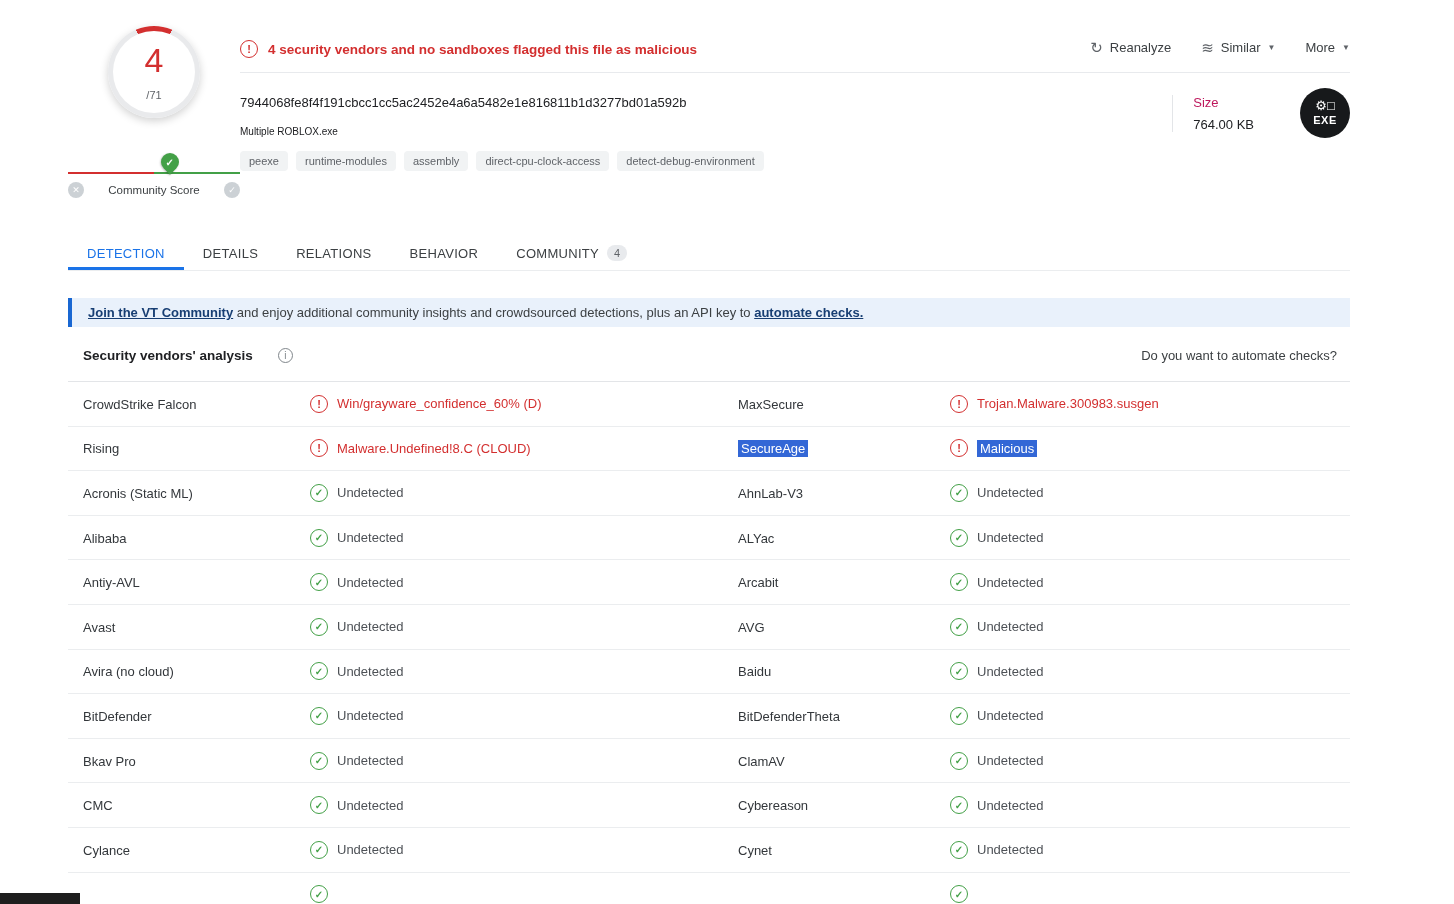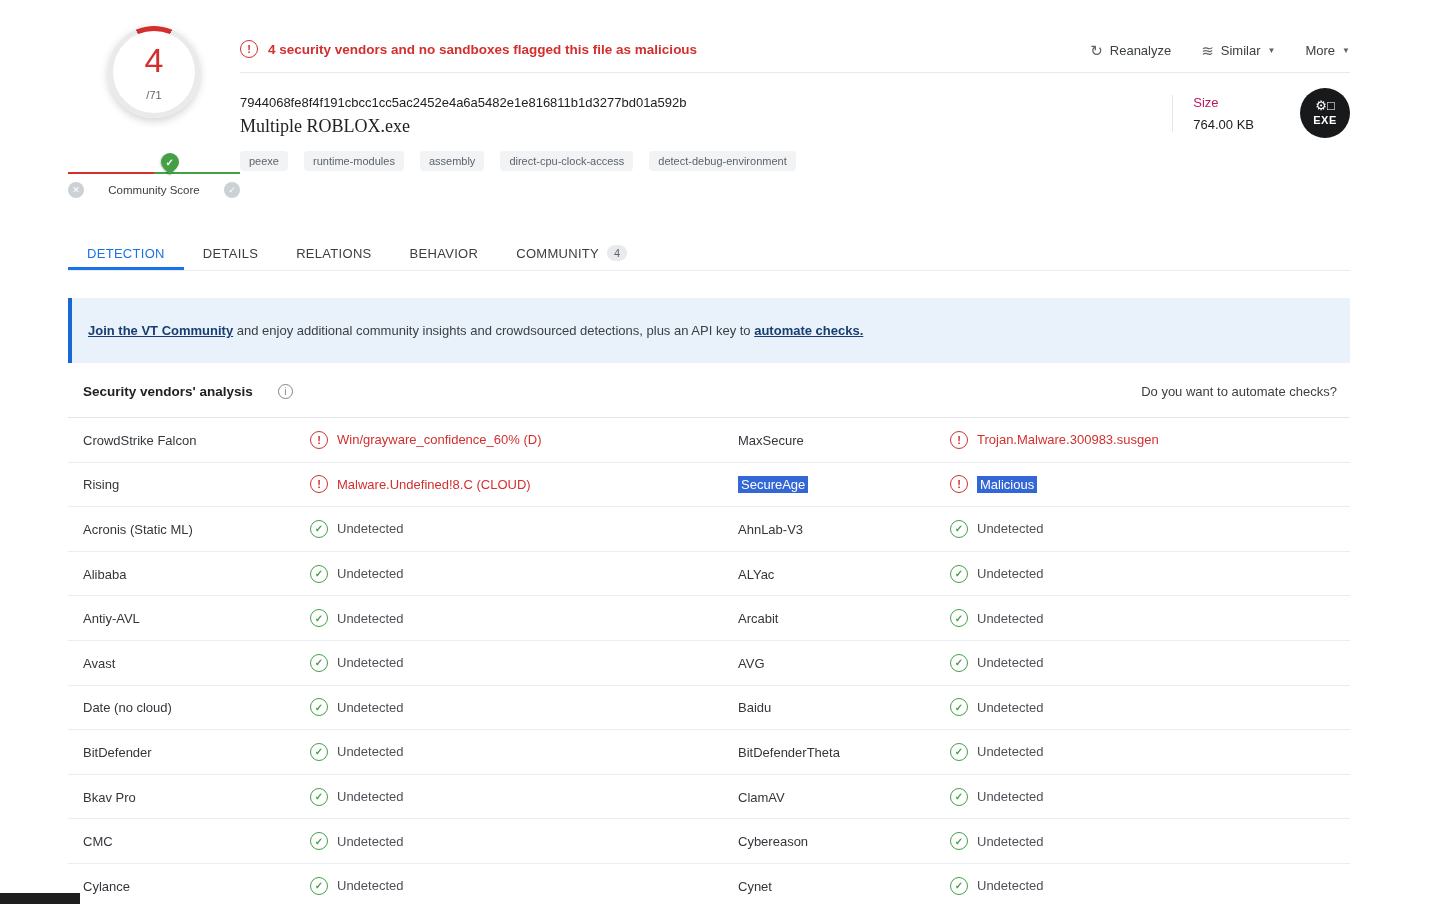--- a/index.html
+++ b/index.html
@@ -34,52 +34,52 @@
   .comm-pin{position:absolute;left:calc(50% + 7px);bottom:3px;width:18px;height:18px;
     background:var(--green);border-radius:50% 50% 0 50%;transform:rotate(45deg);
     display:flex;align-items:center;justify-content:center;box-shadow:0 1px 2px rgba(0,0,0,.25);}
   .comm-pin span{transform:rotate(-45deg);color:#fff;font-size:10px;font-weight:bold;}
   .comm-meta{display:flex;align-items:center;justify-content:space-between;margin-top:8px;}
   .mini-circle{width:16px;height:16px;border-radius:50%;background:#ccd1d5;color:#fff;
     font-size:9px;display:flex;align-items:center;justify-content:center;cursor:pointer;flex:none;}
   .comm-label{font-size:11.5px;color:#3c4043;}
 
   .main-header{flex:1;margin-right:104px;min-width:0;}
-  .alert-row{display:flex;align-items:flex-end;justify-content:space-between;
+  .alert-row{display:flex;align-items:flex-start;justify-content:space-between;
     padding:40px 0 14px;border-bottom:1px solid #e8eaed;}
   .alert{display:flex;align-items:center;gap:10px;color:var(--red);font-weight:bold;font-size:13.5px;}
   .actions{display:flex;align-items:center;gap:30px;font-size:13px;color:#3c4043;}
   .action{display:flex;align-items:center;gap:7px;cursor:pointer;white-space:nowrap;}
   .action-icon{font-size:15px;color:#5f6368;line-height:1;}
   .caret{font-size:8px;color:#5f6368;}
   .file-info{display:flex;justify-content:space-between;padding-top:22px;}
   .hash{font-size:13px;color:#202124;word-break:break-all;}
-  .fname{font-size:18px;margin-top:6px;color:#202124;font-family:Liberation Serif, serif;}
-  .tags{display:flex;gap:16px;margin-top:14px;flex-wrap:wrap;}
+  .fname{font-size:10px;margin-top:16px;color:#202124;}
+  .tags{display:flex;gap:8px;margin-top:14px;flex-wrap:wrap;}
   .tag{background:#f1f3f4;color:#5f6368;font-size:11px;padding:4px 9px;border-radius:4px;cursor:pointer;white-space:nowrap;}
   .file-side{display:flex;align-items:flex-start;flex:none;}
   .meta-block{padding:0 20px;border-left:1px solid #e3e5e8;}
   .meta-label{color:#be185d;font-size:13px;}
   .meta-value{margin-top:7px;font-size:13px;color:#202124;}
   .exe-badge{width:50px;height:50px;border-radius:50%;background:#17191b;color:#fff;
     display:flex;flex-direction:column;align-items:center;justify-content:center;
     margin-left:26px;margin-top:-7px;flex:none;}
   .exe-gear{font-size:13px;line-height:1.1;}
   .exe-text{font-size:11px;font-weight:bold;letter-spacing:.5px;line-height:1.2;}
 
   
   .tabs{margin:0 104px 0 68px;display:flex;height:35px;border-bottom:1px solid #ebedef;}
   .tab{padding:0 19px;display:flex;align-items:center;gap:8px;font-size:13px;
     color:#3c4043;letter-spacing:.3px;cursor:pointer;white-space:nowrap;}
   .tab.active{color:var(--blue);box-shadow:inset 0 -3px 0 var(--blue);}
   .tab-badge{background:#e8eaed;color:#5f6368;font-size:11px;padding:2px 7px;border-radius:9px;}
 
   
   .banner{margin:27px 104px 0 68px;background:#e9f1fb;border-left:4px solid #1967d2;
-    padding:24px 16px;font-size:13px;color:#3c4043;line-height:17px;}
+    padding:6px 16px;font-size:13px;color:#3c4043;line-height:17px;}
   .b-link{color:#173e73;font-weight:bold;text-decoration:underline;cursor:pointer;}
 
   
   .section-head{margin:21px 104px 0 68px;display:flex;align-items:center;
     justify-content:space-between;padding-bottom:18px;border-bottom:1px solid #e3e5e8;}
   .section-title{display:flex;align-items:center;gap:25px;font-size:13.5px;font-weight:bold;
     color:#202124;padding-left:15px;}
   .info-icon{width:15px;height:15px;border:1px solid #80868b;border-radius:50%;color:#80868b;
     font-size:10px;display:flex;align-items:center;justify-content:center;font-weight:normal;cursor:pointer;}
   .automate-q{font-size:13px;color:#3c4043;padding-right:13px;}
@@ -311,21 +311,21 @@
     <div class="vendor-cell">
       <span class="vname">AVG</span>
     </div>
     <div class="verdict-cell">
       <span class="sicon undetected"></span>
       <span class="vtext undetected">Undetected</span>
     </div>
   </div>
       <div class="vrow">
     <div class="vendor-cell">
-      <span class="vname">Date (no cloud)</span>
+      <span class="vname">Avira (no cloud)</span>
     </div>
     <div class="verdict-cell">
       <span class="sicon undetected"></span>
       <span class="vtext undetected">Undetected</span>
     </div>
     <div class="vendor-cell">
       <span class="vname">Baidu</span>
     </div>
     <div class="verdict-cell">
       <span class="sicon undetected"></span>

